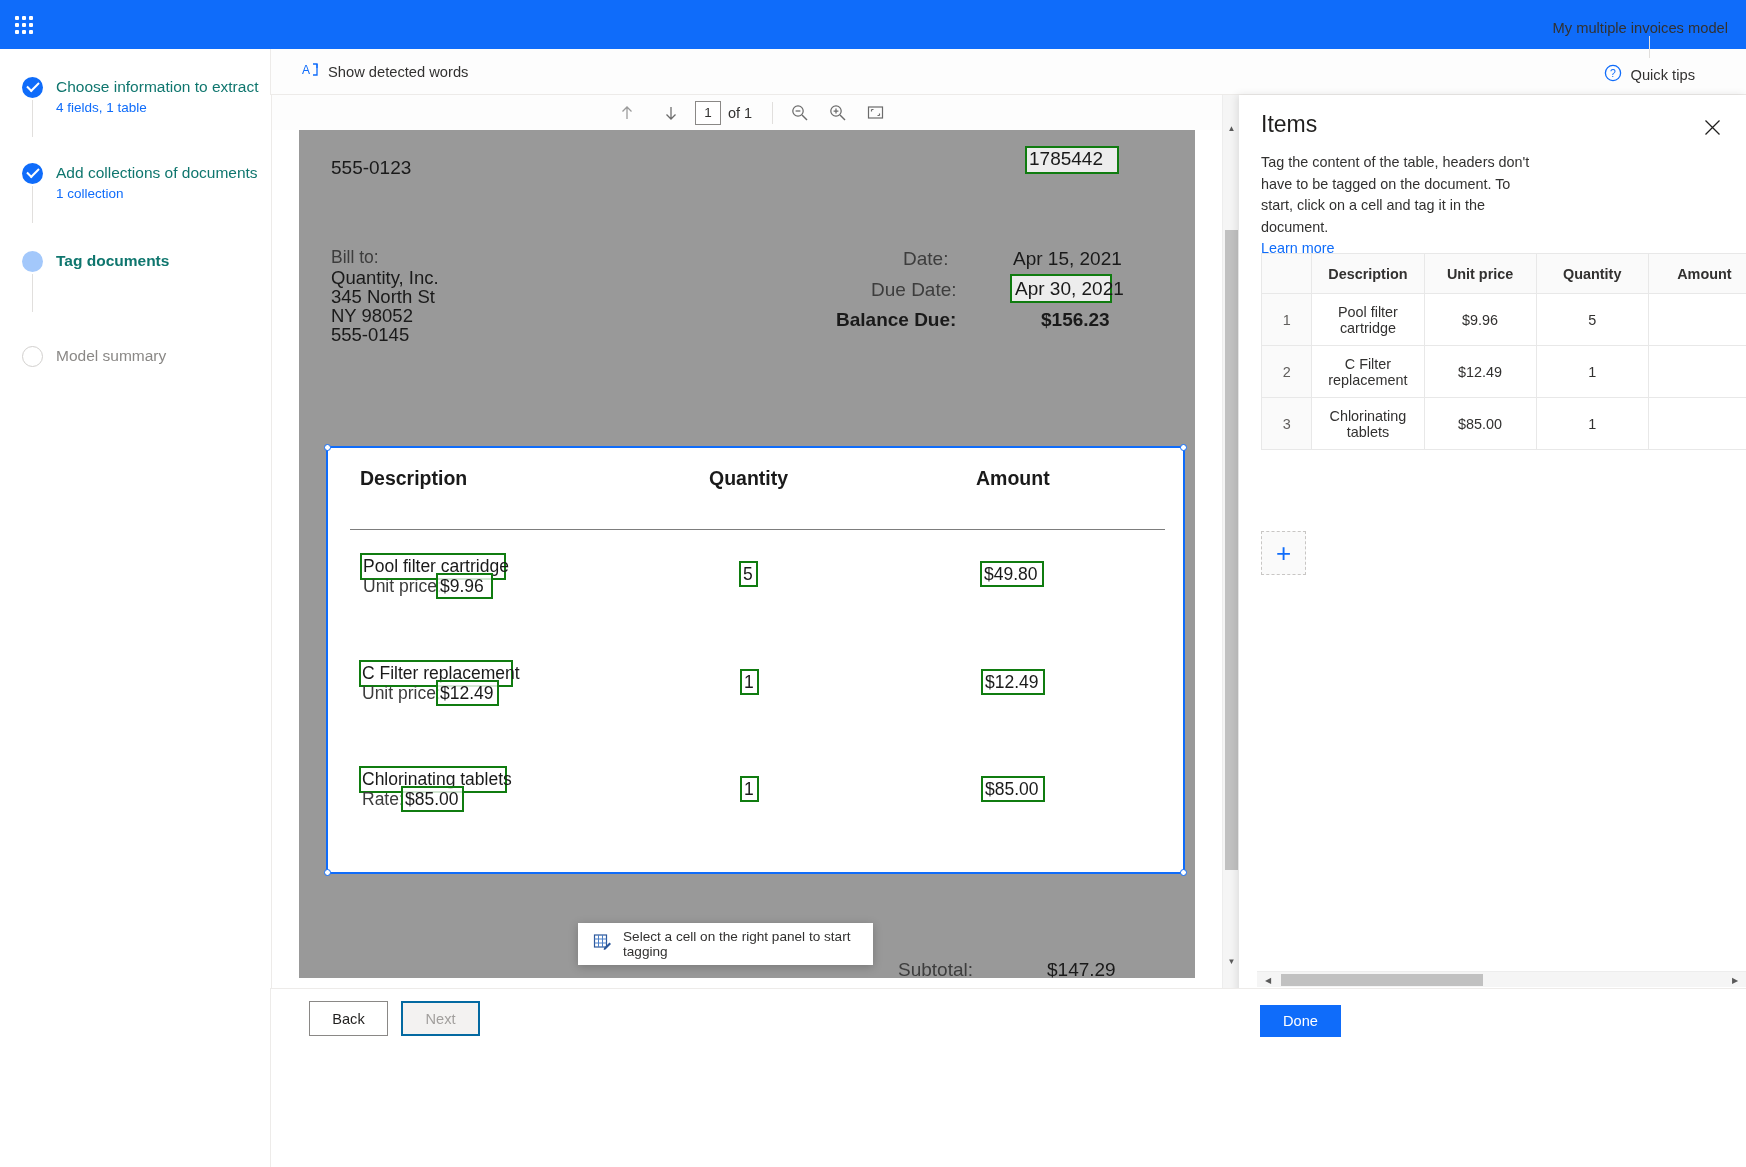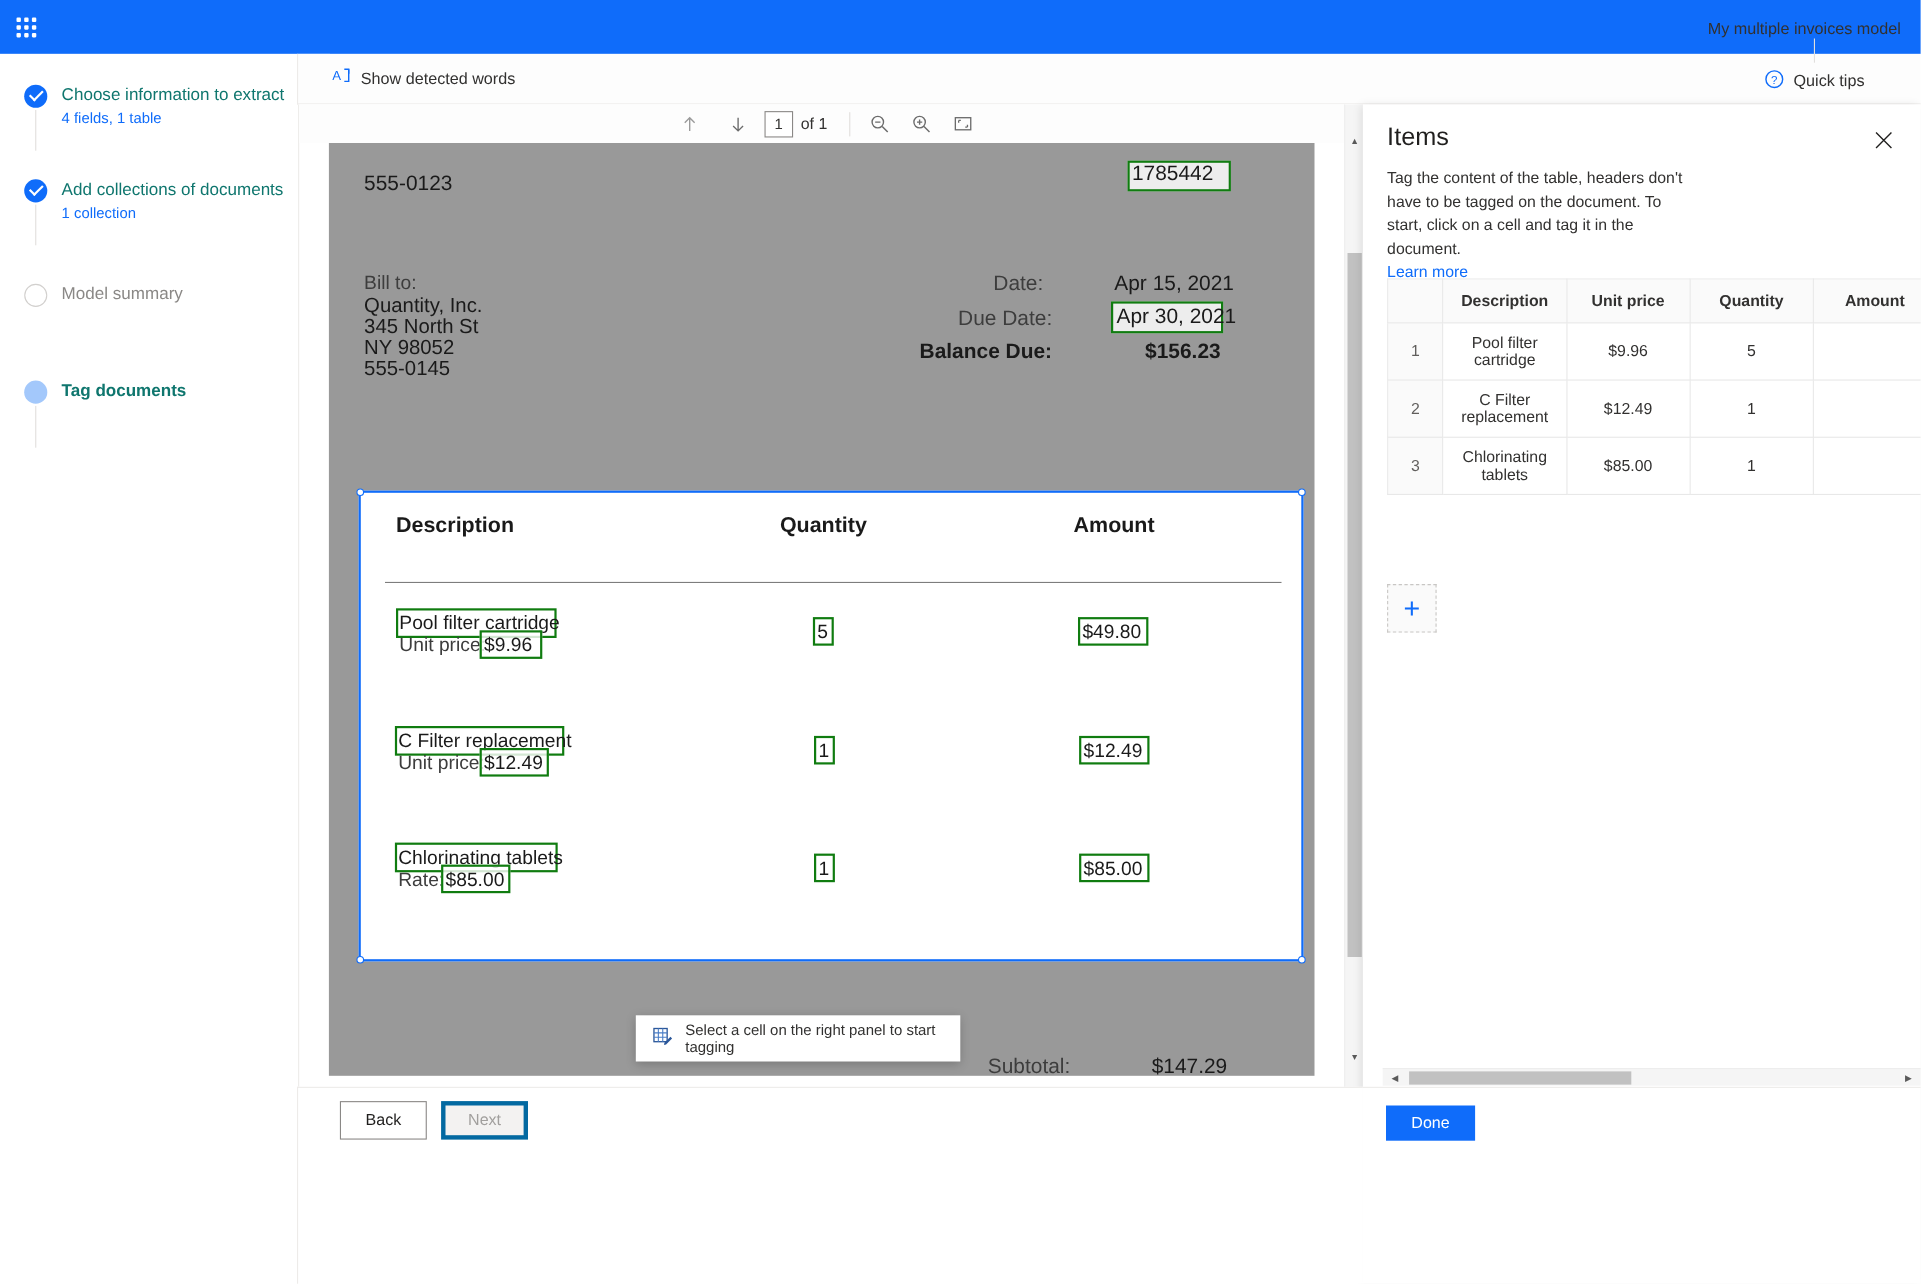--- a/index.html
+++ b/index.html
@@ -248,21 +248,21 @@
     background: #ffffff;
     border-left: 1px solid #edebe9;
     border-top: 1px solid #edebe9;
   }
   .btn {
     position: absolute; height: 35px;
     font-size: 14.6px; cursor: pointer;
     display: flex; align-items: center; justify-content: center; margin-left: 14px;
   }
   #btn-back { left: 24px; top: 12px; width: 79px; background: #ffffff; border: 1px solid #8a8886; color: #201f1e; }
-  #btn-next { left: 116px; top: 12px; width: 79px; background: #f3f2f1; border: 4px solid #0369a1; color: #a19f9d; }
+  #btn-next { left: 116px; top: 12px; width: 79px; background: #f3f2f1; border: 2px solid #0369a1; color: #a19f9d; }
   #btn-done {
     position: absolute; left: 1260px; top: 1005px;
     width: 81px; height: 32px;
     background: #0f6cfa; color: #ffffff; border: none;
     font-size: 14.6px; cursor: pointer;
     display: flex; align-items: center; justify-content: center;
   }
   #footer-sep {
     position: absolute; left: 1239px; top: 988px;
     width: 507px; height: 1px; background: #edebe9;
@@ -296,29 +296,29 @@
     <div class="sub">4 fields, 1 table</div>
   </div>
 
   <div class="step" style="margin-top:28px;">
     <div class="bullet done"></div>
     <div class="connector" style="height:37px;"></div>
     <div class="title">Add collections of documents</div>
     <div class="sub">1 collection</div>
   </div>
 
-  <div class="step" style="margin-top:37px;">
-    <div class="bullet todo"></div>
-    <div class="title muted">Model summary</div>
-  </div>
-
   <div class="step" style="margin-top:30px;">
     <div class="bullet current"></div>
     <div class="connector" style="height:38px;"></div>
     <div class="title bold">Tag documents</div>
+  </div>
+
+  <div class="step" style="margin-top:37px;">
+    <div class="bullet todo"></div>
+    <div class="title muted">Model summary</div>
   </div>
 
 </div>
 
 <div id="command-bar">
 
   <div class="cmd" id="show-detected">
     <span>
       <svg width="17" height="17" viewBox="0 0 17 17">
         <text x="0" y="12" font-size="12" fill="#0f6cfa" font-family="Liberation Sans, sans-serif">A</text>

